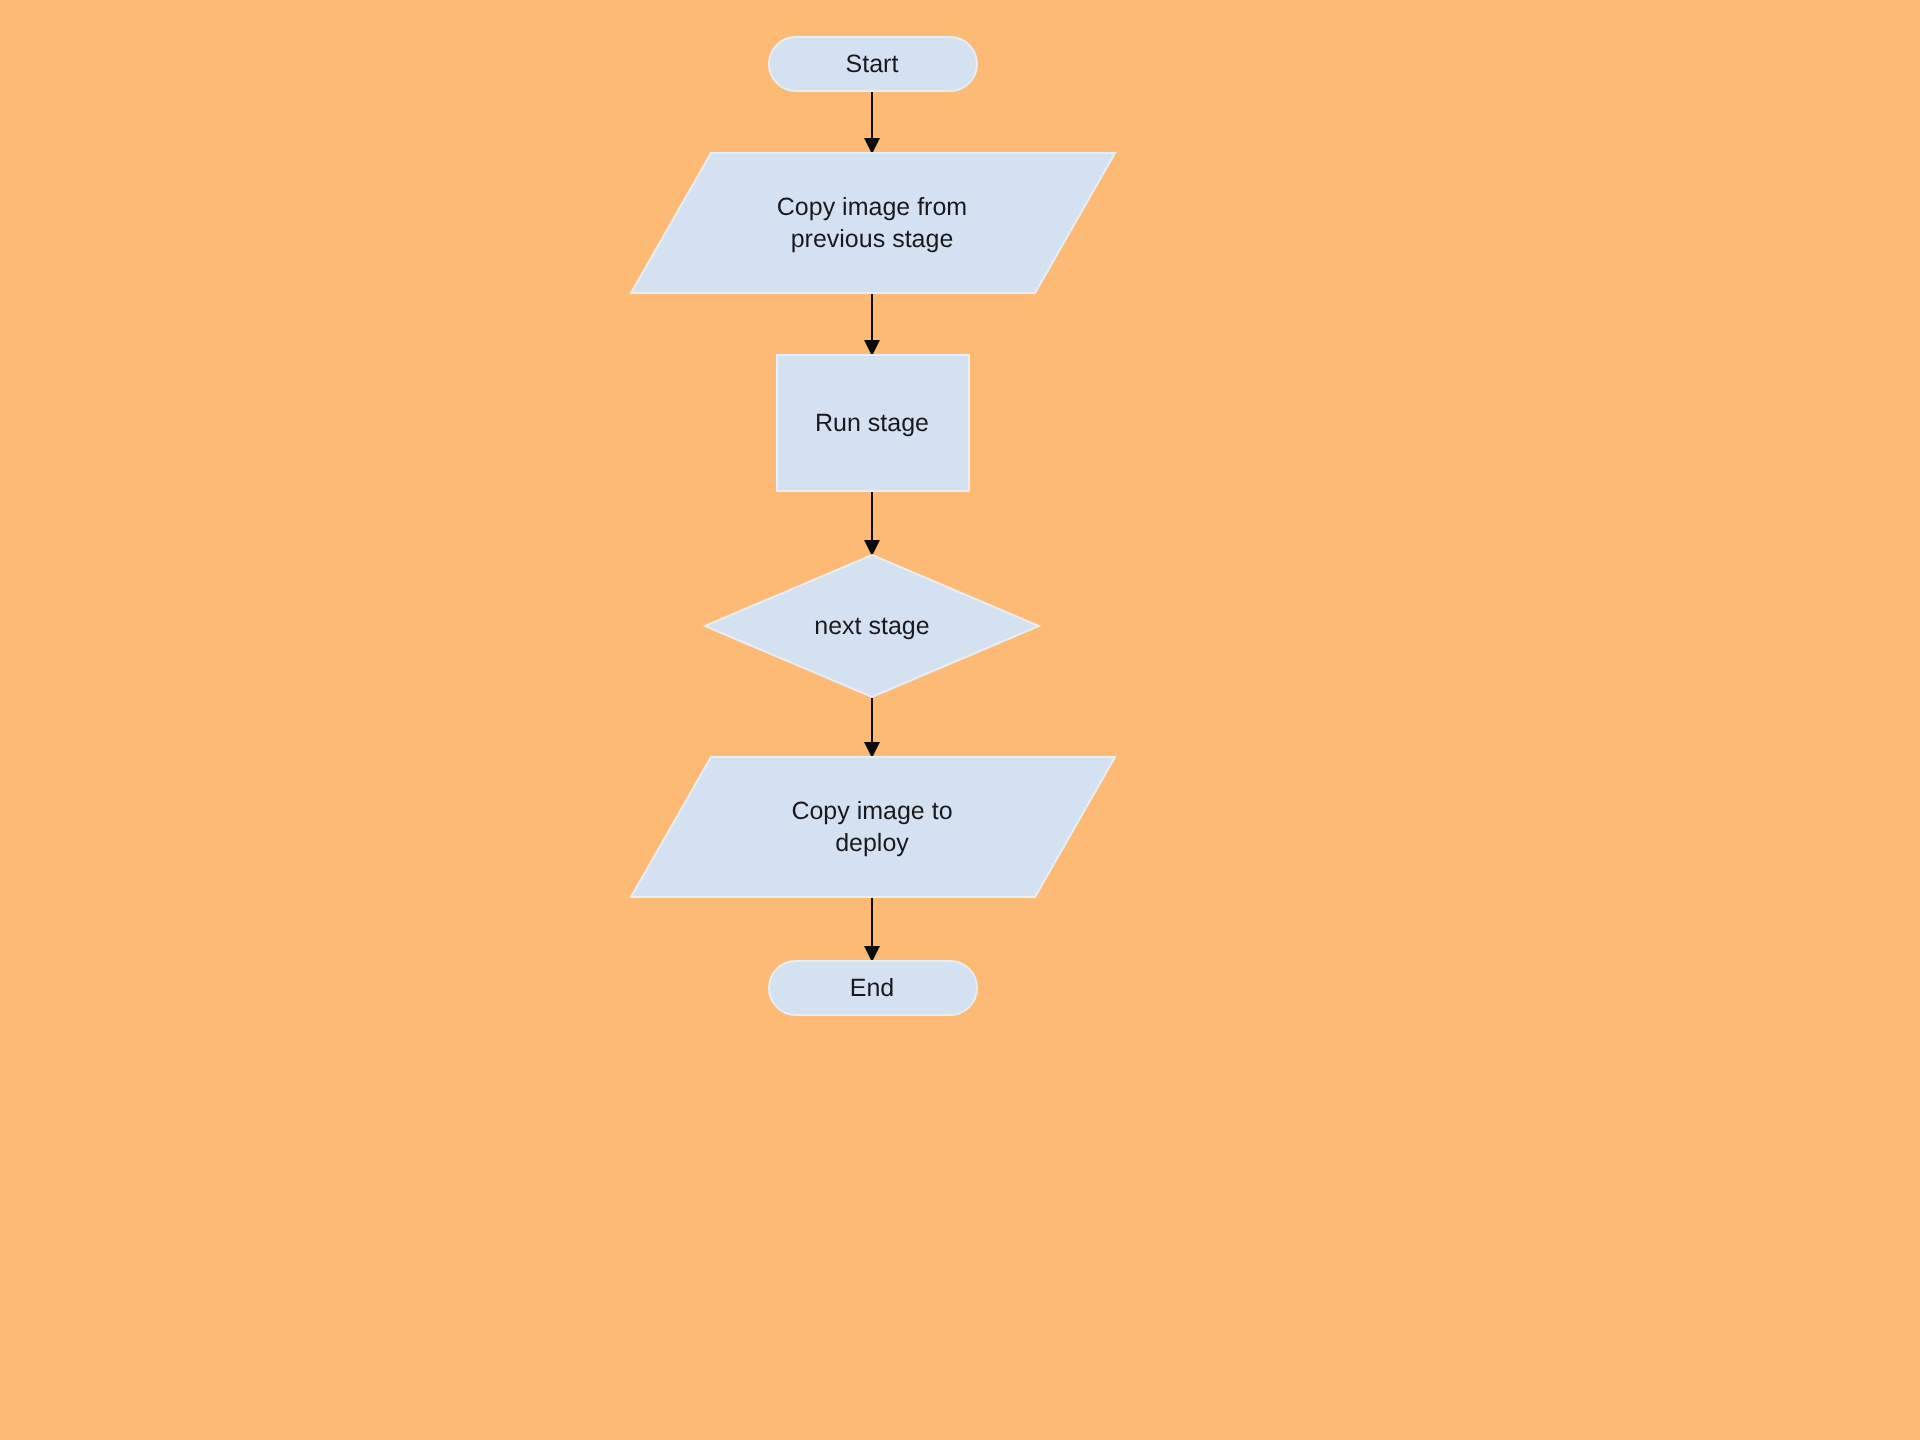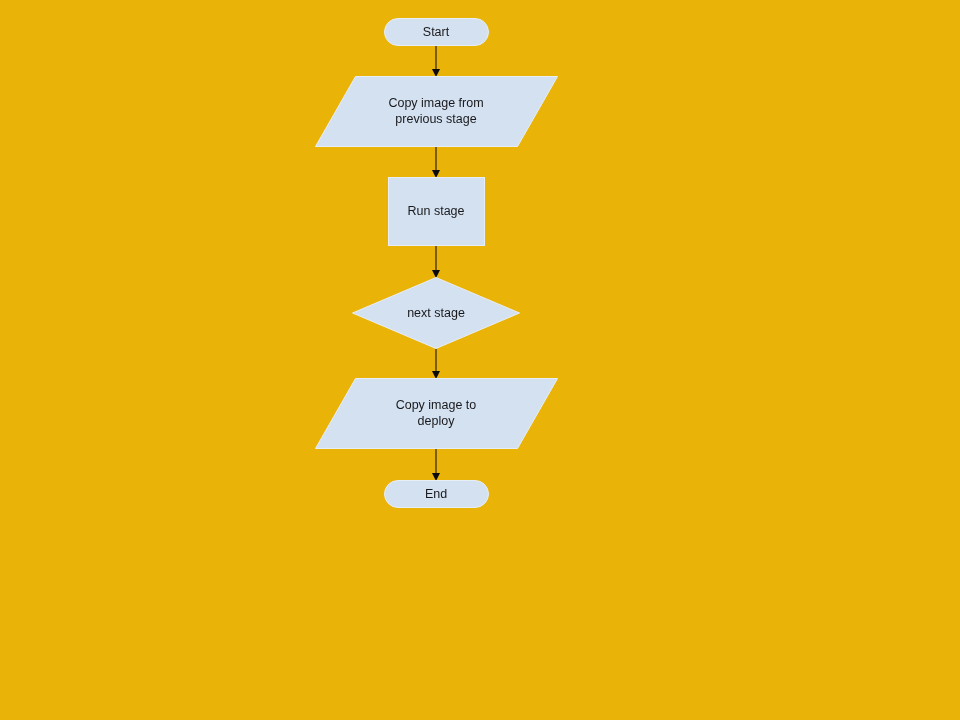--- a/index.html
+++ b/index.html
@@ -11,21 +11,21 @@
   body {
     width: 960px;
     height: 720px;
     overflow: hidden;
     font-family: "Liberation Sans", "DejaVu Sans", sans-serif;
   }
   #canvas {
     position: relative;
     width: 960px;
     height: 720px;
-    background: #eab308;
+    background: #fdba74;
   }
   #flow-svg {
     position: absolute;
     top: 0;
     left: 0;
     width: 960px;
     height: 720px;
     display: block;
   }
   .node-label {

